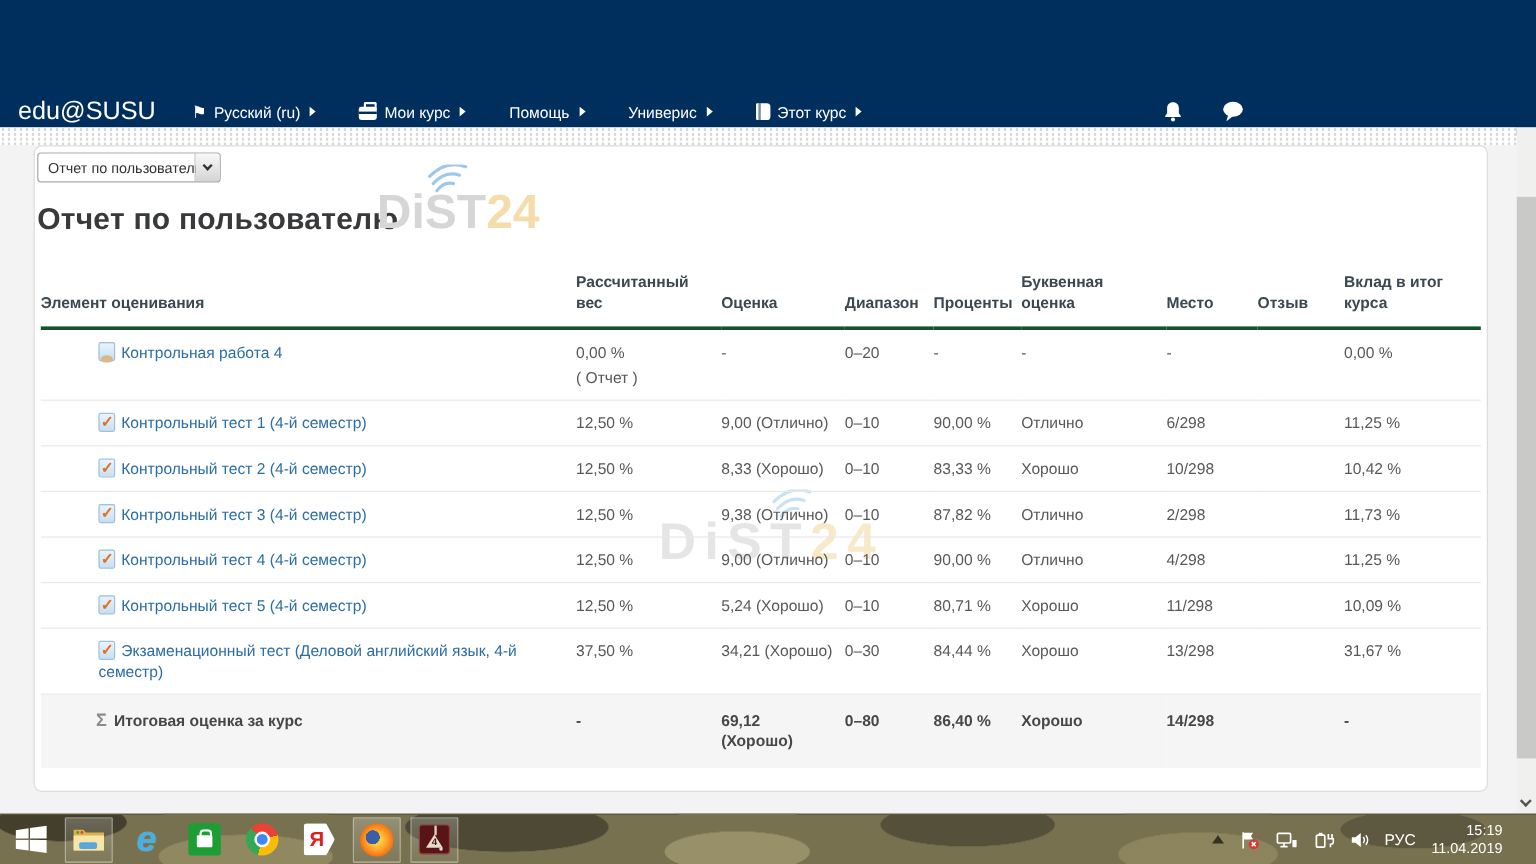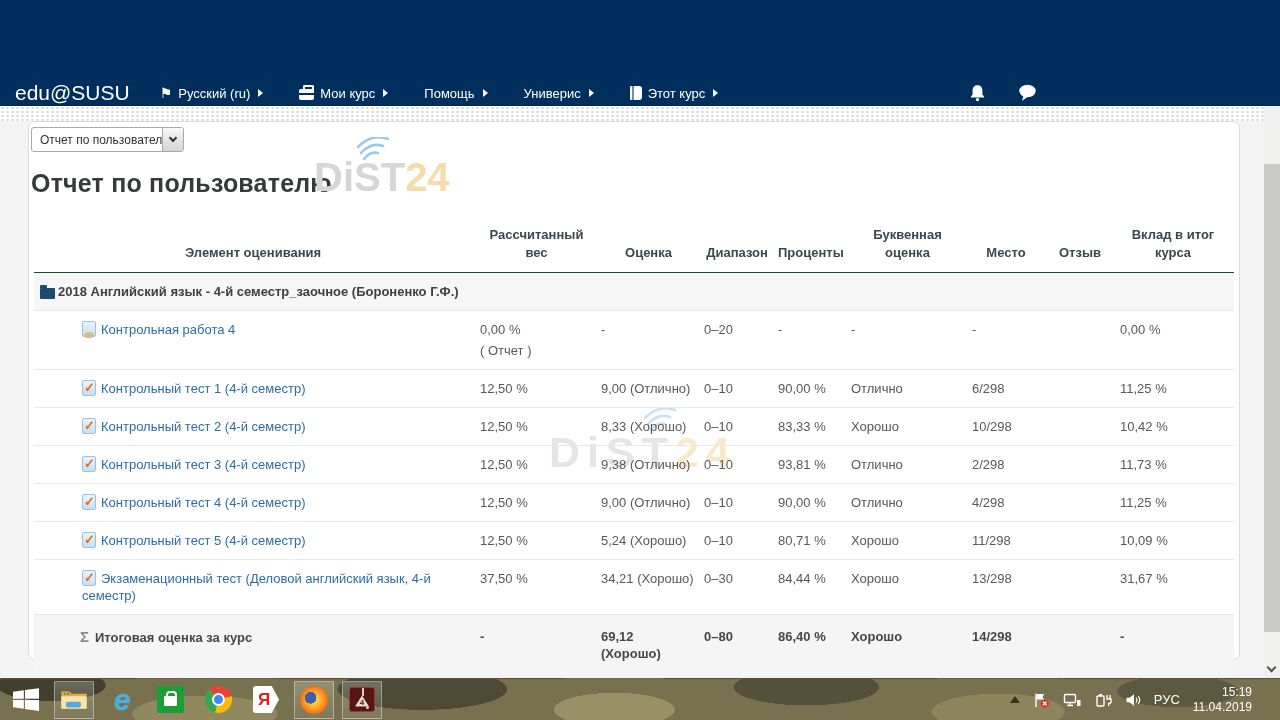--- a/index.html
+++ b/index.html
@@ -41,21 +41,21 @@
 
   
   .wm { position:absolute; font-weight:bold; z-index:1; white-space:nowrap; pointer-events:none; }
   .wm .g { color:#d6d6d6; } .wm .o { color:#f4dcab; }
   .wm-arcs { position:absolute; }
   .wm1 { left:285px; top:33px; font-size:40px; }
   .wm2 { left:520px; top:306px; font-size:43px; letter-spacing:7px; opacity:.62; }
 
   
   table.grades { position:relative; z-index:2; border-collapse:collapse; table-layout:fixed; width:1200px; margin:16px 0 0 5px; font-size:13px; color:#585858; }
-  .grades th { text-align:center; vertical-align:bottom; font-weight:bold; color:#3b4850; padding:12px 8px 10px 0; border-bottom:1px solid #14532d; line-height:18px; }
+  .grades th { text-align:left; vertical-align:bottom; font-weight:bold; color:#3b4850; padding:12px 8px 10px 0; border-bottom:3px solid #14532d; line-height:18px; }
   .grades td { vertical-align:top; padding:10px 8px 10px 0; border-top:1px solid #e8e8e8; line-height:17px; }
   .grades tr.cat-row td { background:#f6f6f6; border-top:none; font-weight:bold; color:#3f3f3f; padding-left:6px; }
   .grades td.name { padding-left:48px; }
   .grades tr.total-row td { background:#f5f5f5; font-weight:bold; color:#474747; padding-top:13px; padding-bottom:14px; }
   .grades tr.total-row td.name { padding-left:46px; }
   a.glink { color:#2b6da5; text-decoration:none; }
   .note { margin-top:4px; }
 
   
   .ico { display:inline-block; vertical-align:-3px; margin-right:5px; }
@@ -210,23 +210,20 @@
         <th>Оценка</th>
         <th>Диапазон</th>
         <th>Проценты</th>
         <th>Буквенная оценка</th>
         <th>Место</th>
         <th>Отзыв</th>
         <th>Вклад в итог курса</th>
       </tr>
     </thead>
     <tbody>
-      <tr class="cat-row">
-        <td colspan="9"><span class="ico folder-ico"></span><span>2018 Английский язык - 4-й семестр_заочное (Бороненко Г.Ф.)</span></td>
-      </tr>
 
       <tr>
         <td class="name"><span class="ico page-ico assign-ico"></span><a class="glink">Контрольная работа 4</a></td>
         <td>
             <div>0,00 %</div>
             <div class="note">( Отчет )</div>
           </td>
         <td>-</td>
         <td>0–20</td>
         <td>-</td>
@@ -258,21 +255,21 @@
         <td>10/298</td>
         <td></td>
         <td>10,42 %</td>
       </tr>
 
       <tr>
         <td class="name"><span class="ico page-ico quiz-ico"></span><a class="glink">Контрольный тест 3 (4-й семестр)</a></td>
         <td>12,50 %</td>
         <td>9,38 (Отлично)</td>
         <td>0–10</td>
-        <td>93,81 %</td>
+        <td>87,82 %</td>
         <td>Отлично</td>
         <td>2/298</td>
         <td></td>
         <td>11,73 %</td>
       </tr>
 
       <tr>
         <td class="name"><span class="ico page-ico quiz-ico"></span><a class="glink">Контрольный тест 4 (4-й семестр)</a></td>
         <td>12,50 %</td>
         <td>9,00 (Отлично)</td>

